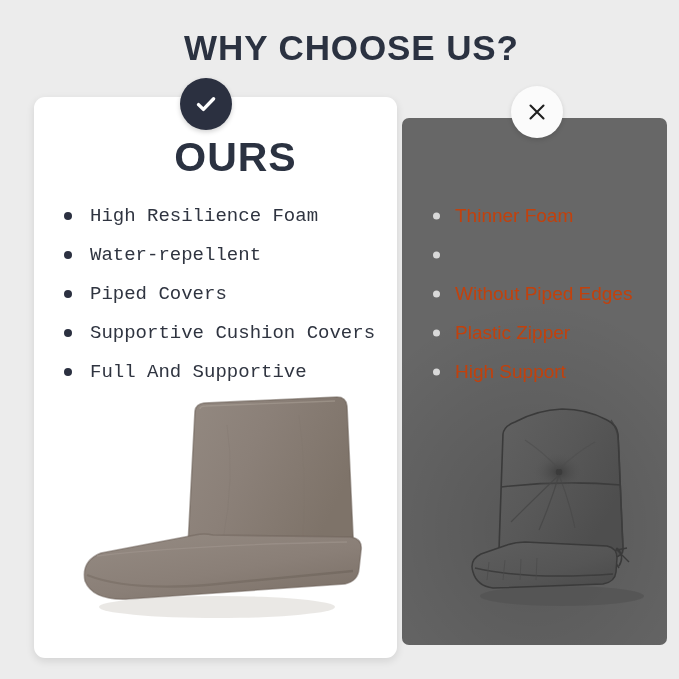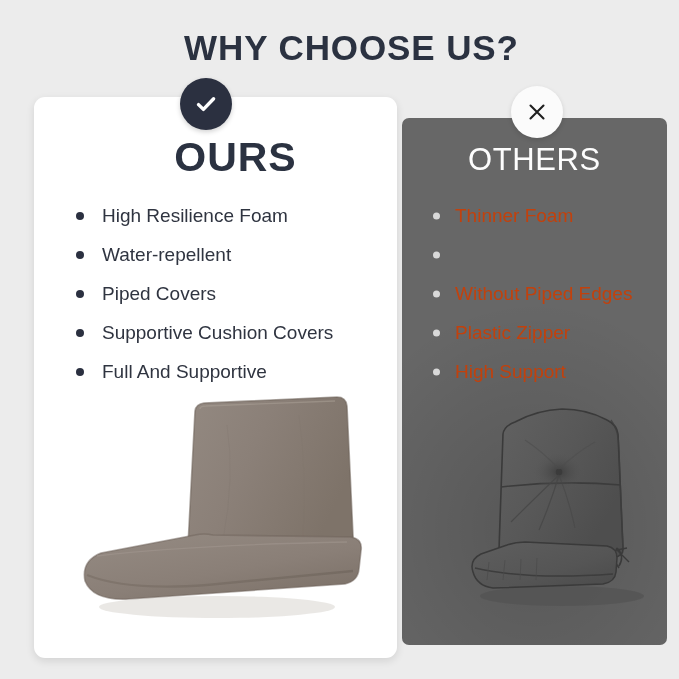--- a/index.html
+++ b/index.html
@@ -127,23 +127,24 @@
     position: relative;
     display: flex;
     align-items: center;
   }
   .bullet-dot {
     position: absolute;
     border-radius: 50%;
   }
 
   .list-ours {
-    left: 64px;
+    left: 52px;
     top: 196px;
     width: 330px;
+    font-family: Liberation Mono, monospace;
   }
   .list-ours li {
     height: 39px;
     font-size: 19px;
     color: #2f3440;
     padding-left: 26px;
     font-weight: 400;
   }
   .list-ours .bullet-dot {
     left: 0;
@@ -285,21 +286,20 @@
 
       <path d="M6 182 Q2 170 14 164 L40 155 Q48 152 58 152 L140 156 Q150 158 150 168 L149 182 Q148 192 136 194 L26 198 Q10 196 6 182 Z" fill="url(#seatDark)"></path>
       <path d="M6 182 Q2 170 14 164 L40 155 Q48 152 58 152 L140 156 Q150 158 150 168 L149 182 Q148 192 136 194 L26 198 Q10 196 6 182 Z" fill="none" stroke="#3a3a3a" stroke-width="1.5"></path>
 
       <path d="M8 178 Q60 190 146 184" fill="none" stroke="#3d3d3d" stroke-width="1.5"></path>
       <path d="M22 172 L20 190 M38 170 L36 190 M54 169 L53 190 M70 168 L69 190" fill="none" stroke="#4a4a4a" stroke-width="1" opacity="0.7"></path>
     </svg>
   </div>
 
   <div class="col-heading heading-ours">OURS</div>
-  <div class="col-heading heading-others">OTHERS</div>
 
   <ul class="feature-list list-ours">
     <li>
       <span class="bullet-dot"></span>
       <span>High Resilience Foam</span>
     </li>
     <li>
       <span class="bullet-dot"></span>
       <span>Water-repellent</span>
     </li>

